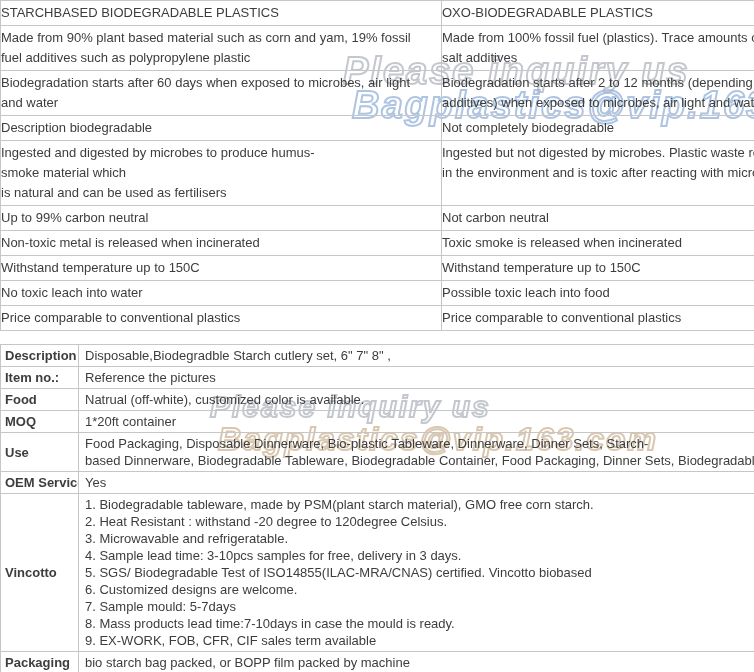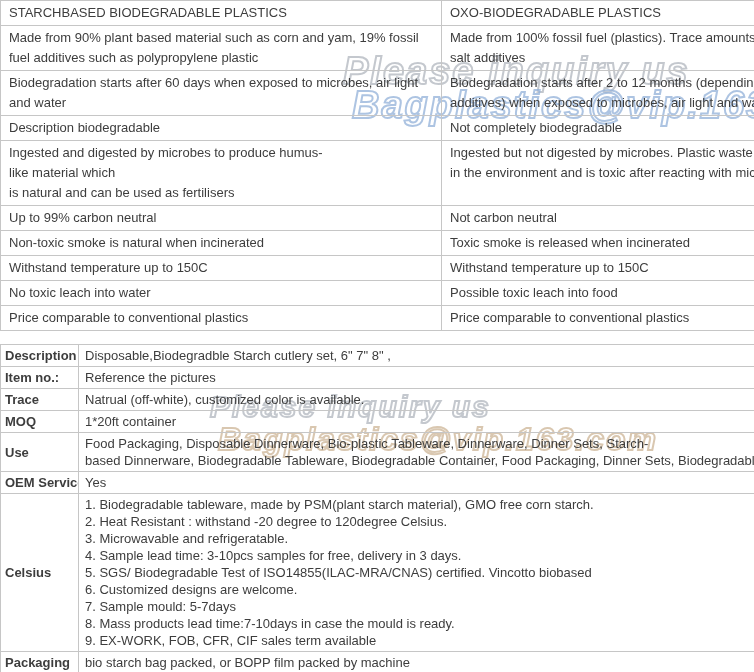--- a/index.html
+++ b/index.html
@@ -19,21 +19,21 @@
   .wm1b{left:352px;top:84px;font-size:38px;}
   .wm2a{left:210px;top:390px;font-size:30px;}
   .wm2b{left:218px;top:421px;font-size:32px;}
   
   table{border-collapse:collapse;table-layout:fixed;position:absolute;z-index:1;background:transparent;}
   td{background:transparent;}
   .cmp{left:0;top:0;width:1100px;}
   .cmp .c1{width:441px;}
   .cmp .c2{width:659px;}
   .cmp td{
-    border:1px solid #c6c6c6;vertical-align:top;padding:2px 8px;
+    border:1px solid #c6c6c6;vertical-align:top;padding:2px 0;
     font-size:13px;line-height:20px;white-space:pre;overflow:hidden;
   }
   .spec{left:0;top:344px;width:1100px;}
   .spec .cl{width:78px;}
   .spec .cv{width:1022px;}
   .spec td{
     border:1px solid #c6c6c6;font-size:13px;line-height:17px;
     padding:2px 4px;vertical-align:middle;
   }
   .spec td.lbl{font-weight:bold;white-space:nowrap;overflow:hidden;}
@@ -70,31 +70,31 @@
 and water</td>
         <td>Biodegradation starts after 2 to 12 months (depending on
 additives) when exposed to microbes, air light and water</td>
       </tr>
       <tr>
         <td>Description biodegradable</td>
         <td>Not completely biodegradable</td>
       </tr>
       <tr>
         <td>Ingested and digested by microbes to produce humus-
-like material which
+smoke material which
 is natural and can be used as fertilisers</td>
         <td>Ingested but not digested by microbes. Plastic waste remains
 in the environment and is toxic after reacting with microbes</td>
       </tr>
       <tr>
         <td>Up to 99% carbon neutral</td>
         <td>Not carbon neutral</td>
       </tr>
       <tr>
-        <td>Non-toxic smoke is natural when incinerated</td>
+        <td>Non-toxic metal is released when incinerated</td>
         <td>Toxic smoke is released when incinerated</td>
       </tr>
       <tr>
         <td>Withstand temperature up to 150C</td>
         <td>Withstand temperature up to 150C</td>
       </tr>
       <tr>
         <td>No toxic leach into water</td>
         <td>Possible toxic leach into food</td>
       </tr>
@@ -113,38 +113,38 @@
     <tbody>
       <tr>
         <td class="lbl">Description</td>
         <td class="val">Disposable,Biodegradble Starch cutlery set, 6" 7" 8" ,</td>
       </tr>
       <tr>
         <td class="lbl">Item no.:</td>
         <td class="val">Reference the pictures</td>
       </tr>
       <tr>
-        <td class="lbl">Trace</td>
+        <td class="lbl">Food</td>
         <td class="val">Natrual (off-white), customized color is available.</td>
       </tr>
       <tr>
         <td class="lbl">MOQ</td>
         <td class="val">1*20ft container</td>
       </tr>
       <tr>
         <td class="lbl">Use</td>
         <td class="val">Food Packaging, Disposable Dinnerware, Bio-plastic Tableware, Dinnerware, Dinner Sets, Starch-
 based Dinnerware, Biodegradable Tableware, Biodegradable Container, Food Packaging, Dinner Sets, Biodegradable disposable</td>
       </tr>
       <tr>
         <td class="lbl">OEM Service</td>
         <td class="val">Yes</td>
       </tr>
       <tr>
-        <td class="lbl">Celsius</td>
+        <td class="lbl">Vincotto</td>
         <td class="val">1. Biodegradable tableware, made by PSM(plant starch material), GMO free corn starch.
 2. Heat Resistant : withstand -20 degree to 120degree Celsius.
 3. Microwavable and refrigeratable.
 4. Sample lead time: 3-10pcs samples for free, delivery in 3 days.
 5. SGS/ Biodegradable Test of ISO14855(ILAC-MRA/CNAS) certified. Vincotto biobased
 6. Customized designs are welcome.
 7. Sample mould: 5-7days
 8. Mass products lead time:7-10days in case the mould is ready.
 9. EX-WORK, FOB, CFR, CIF sales term available</td>
       </tr>

